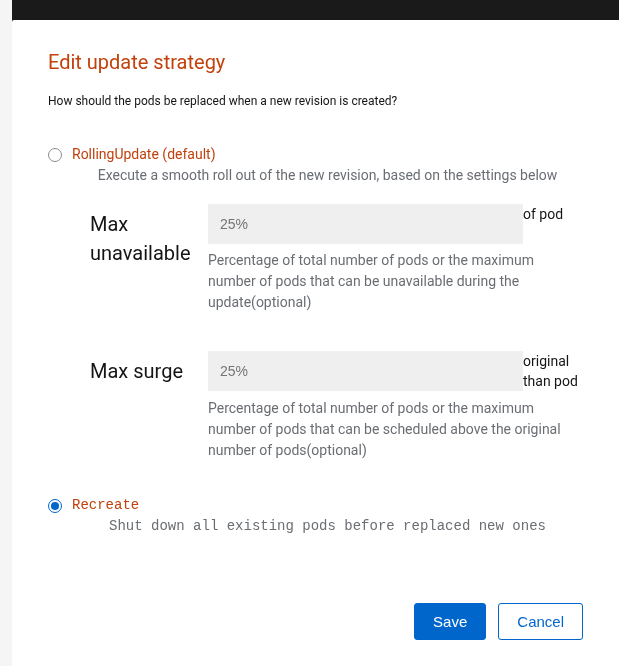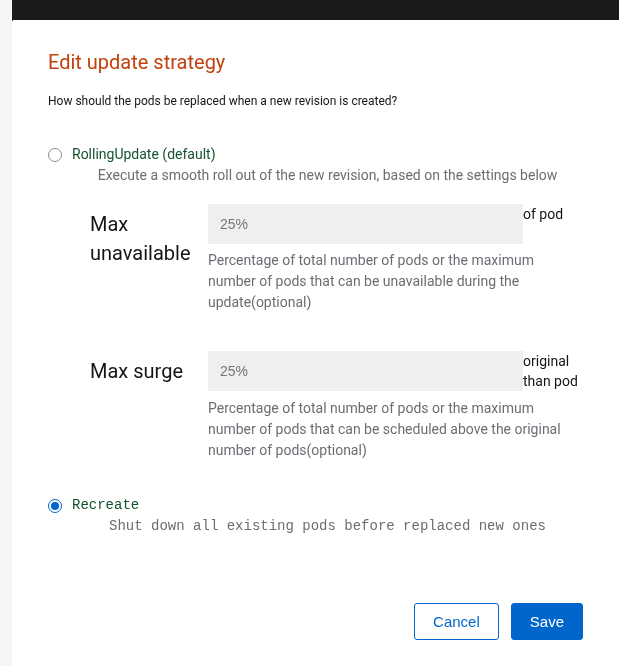--- a/index.html
+++ b/index.html
@@ -65,21 +65,21 @@
       position: absolute;
       top: 50%; left: 50%;
       transform: translate(-50%, -50%);
       width: 8px; height: 8px;
       background: #06c;
       border-radius: 50%;
     }
     .radio-label-block { flex: 1; }
     .radio-label {
       font-size: 14px;
-      color: #14532d;
+      color: #c2410c;
       line-height: 1.5;
     }
     .radio-sub {
       font-size: 14px;
       color: #6a6e73;
       line-height: 1.5;
       text-align: center;
     }
     .fields { margin-top: 18px; margin-left: 42px; }
     .field-row {
@@ -211,16 +211,16 @@
             <div class="radio-label">Recreate</div>
             <div class="radio-sub">Shut down all existing pods before replaced new ones</div>
           </div>
         </div>
       </div>
 
     </div>
   </div>
 
   <div class="modal-footer">
+    <button class="btn btn-primary">Save</button>
     <button class="btn btn-secondary">Cancel</button>
-    <button class="btn btn-primary">Save</button>
   </div>
 </div>
 
 </body></html>

